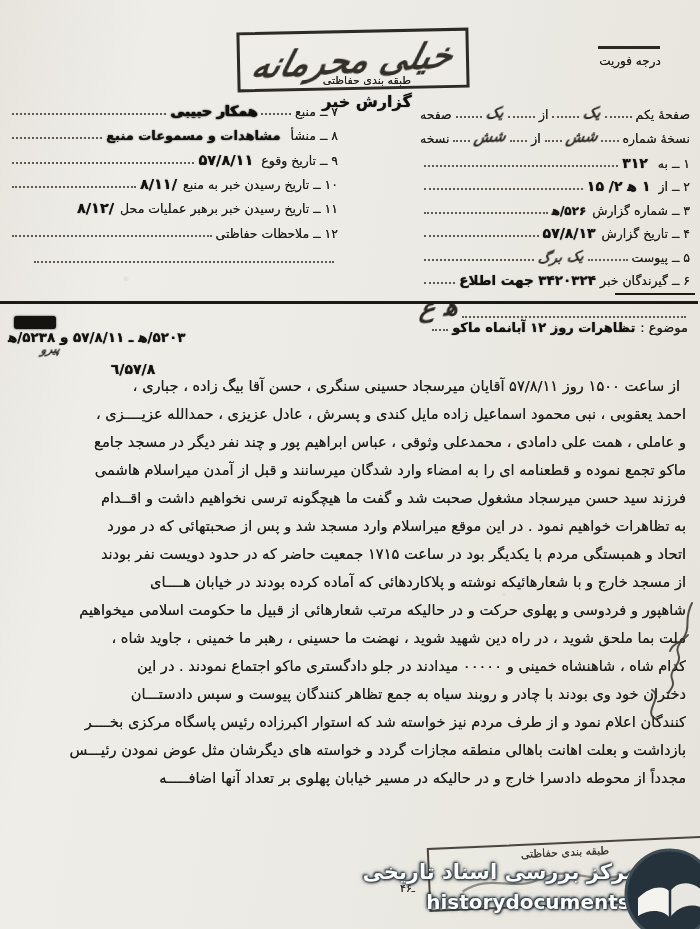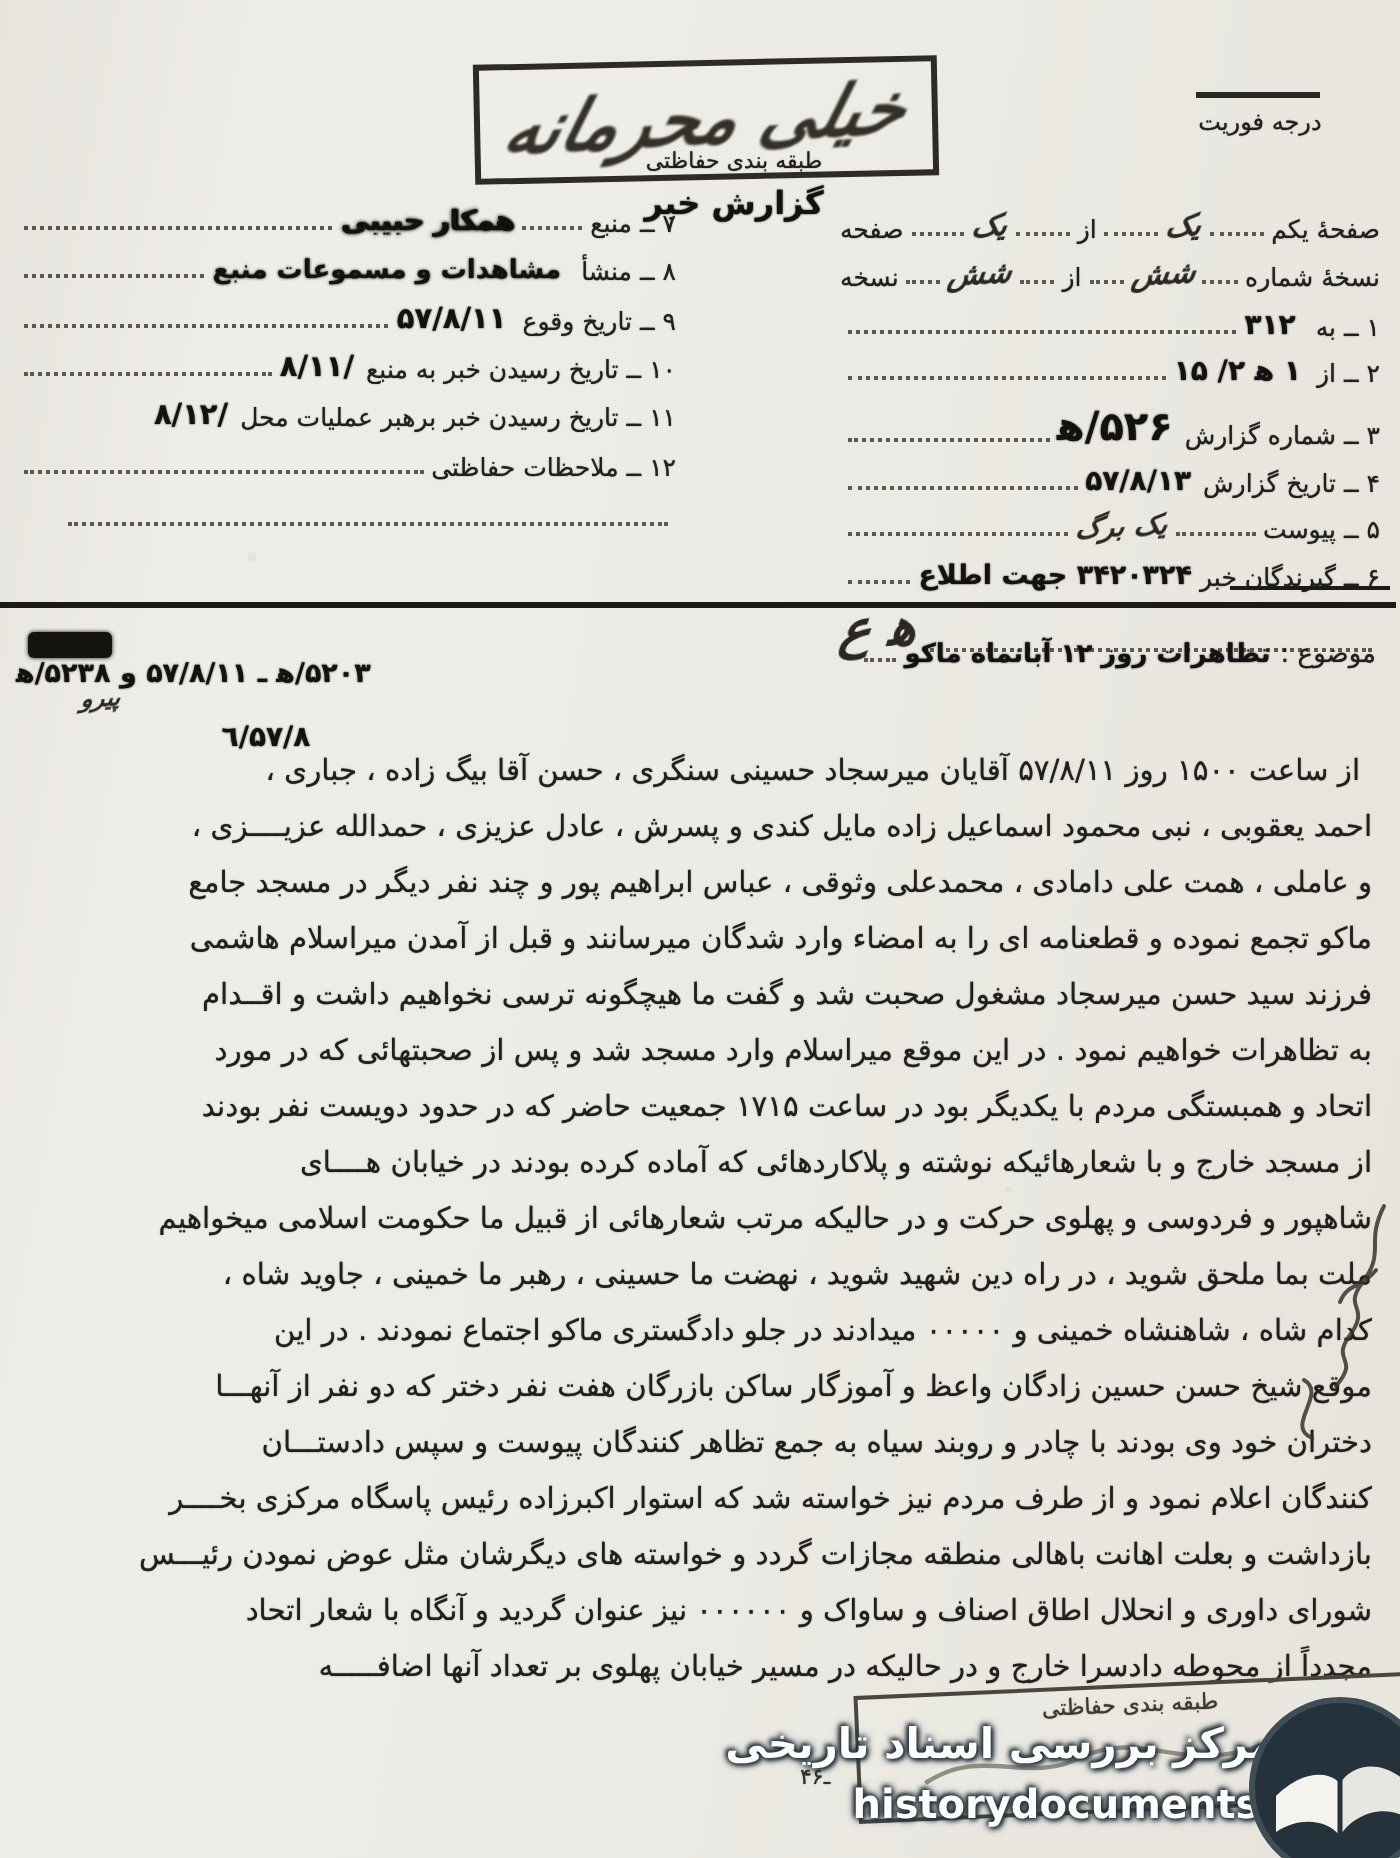--- a/index.html
+++ b/index.html
@@ -92,21 +92,21 @@
     <span class="typed-bold" style="margin-right:10px; font-size:14px;">۳۱۲</span>
     <span class="dots"></span>
   </div>
   <div class="row" style="margin-bottom:7px;">
     <span class="lbl typed">۲ ــ از</span>
     <span class="typed-bold" style="margin-right:8px; font-size:14px;">۱ ه‍ ۲/ ۱۵</span>
     <span class="dots"></span>
   </div>
   <div class="row" style="margin-bottom:7px;">
     <span class="lbl typed">۳ ــ شماره گزارش</span>
-    <span class="typed-bold" style="margin-right:6px; font-size:20px;">۵۲۶/ه‍</span>
+    <span class="typed-bold" style="margin-right:6px; font-size:12px;">۵۲۶/ه‍</span>
     <span class="dots"></span>
   </div>
   <div class="row" style="margin-bottom:7px;">
     <span class="lbl typed">۴ ــ تاریخ گزارش</span>
     <span class="typed-bold" style="margin-right:6px; font-size:14px;">۵۷/۸/۱۳</span>
     <span class="dots"></span>
   </div>
   <div class="row" style="margin-bottom:7px;">
     <span class="lbl typed">۵ ــ پیوست</span>
     <span class="dots" style="max-width:40px;"></span>
@@ -182,25 +182,23 @@
   <div class="bodyline typed">احمد یعقوبی ، نبی محمود اسماعیل زاده مایل کندی و پسرش ، عادل عزیزی ، حمدالله عزیــــزی ،</div>
   <div class="bodyline typed">و عاملی ، همت علی دامادی ، محمدعلی وثوقی ، عباس ابراهیم پور و چند نفر دیگر در مسجد جامع</div>
   <div class="bodyline typed">ماکو تجمع نموده و قطعنامه ای را به امضاء وارد شدگان میرسانند و قبل از آمدن میراسلام هاشمی</div>
   <div class="bodyline typed">فرزند سید حسن میرسجاد مشغول صحبت شد و گفت ما هیچگونه ترسی نخواهیم داشت و اقــدام</div>
   <div class="bodyline typed">به تظاهرات خواهیم نمود . در این موقع میراسلام وارد مسجد شد و پس از صحبتهائی که در مورد</div>
   <div class="bodyline typed">اتحاد و همبستگی مردم با یکدیگر بود در ساعت ۱۷۱۵ جمعیت حاضر که در حدود دویست نفر بودند</div>
   <div class="bodyline typed">از مسجد خارج و با شعارهائیکه نوشته و پلاکاردهائی که آماده کرده بودند در خیابان هــــای</div>
   <div class="bodyline typed">شاهپور و فردوسی و پهلوی حرکت و در حالیکه مرتب شعارهائی از قبیل ما حکومت اسلامی میخواهیم</div>
   <div class="bodyline typed">ملت بما ملحق شوید ، در راه دین شهید شوید ، نهضت ما حسینی ، رهبر ما خمینی ، جاوید شاه ،</div>
   <div class="bodyline typed">کدام شاه ، شاهنشاه خمینی و ۰۰۰۰۰ میدادند در جلو دادگستری ماکو اجتماع نمودند . در این</div>
-  <div class="bodyline typed">موقع شیخ حسن حسین زادگان واعظ و آموزگار ساکن بازرگان هفت نفر دختر که دو نفر از آنهـــا</div>
   <div class="bodyline typed">دختران خود وی بودند با چادر و روبند سیاه به جمع تظاهر کنندگان پیوست و سپس دادستـــان</div>
   <div class="bodyline typed">کنندگان اعلام نمود و از طرف مردم نیز خواسته شد که استوار اکبرزاده رئیس پاسگاه مرکزی بخــــر</div>
   <div class="bodyline typed">بازداشت و بعلت اهانت باهالی منطقه مجازات گردد و خواسته های دیگرشان مثل عوض نمودن رئیـــس</div>
-  <div class="bodyline typed">شورای داوری و انحلال اطاق اصناف و ساواک و ۰۰۰۰۰۰ نیز عنوان گردید و آنگاه با شعار اتحاد</div>
   <div class="bodyline typed">مجدداً از محوطه دادسرا خارج و در حالیکه در مسیر خیابان پهلوی بر تعداد آنها اضافـــــه</div>
 </div>
 
 <svg class="abs" style="left:622px; top:595px;" width="80" height="130" viewBox="0 0 80 130">
   <path d="M70,8 C60,28 72,30 58,48 C50,60 64,58 52,74 C44,86 58,84 46,98 M66,40 C58,50 52,46 48,56 M30,95 C42,102 20,118 34,124" fill="none" stroke="#36332d" stroke-width="2" stroke-linecap="round" opacity=".85"></path>
 </svg>
 
 <div class="abs stamp2" style="left:428px; top:842px; width:276px; height:64px;">
   <div class="typed smallcap" style="text-align:center; margin-top:2px; color:#3c3932;">طبقه بندی حفاظتی</div>
   <svg width="270" height="40" viewBox="0 0 270 40">

